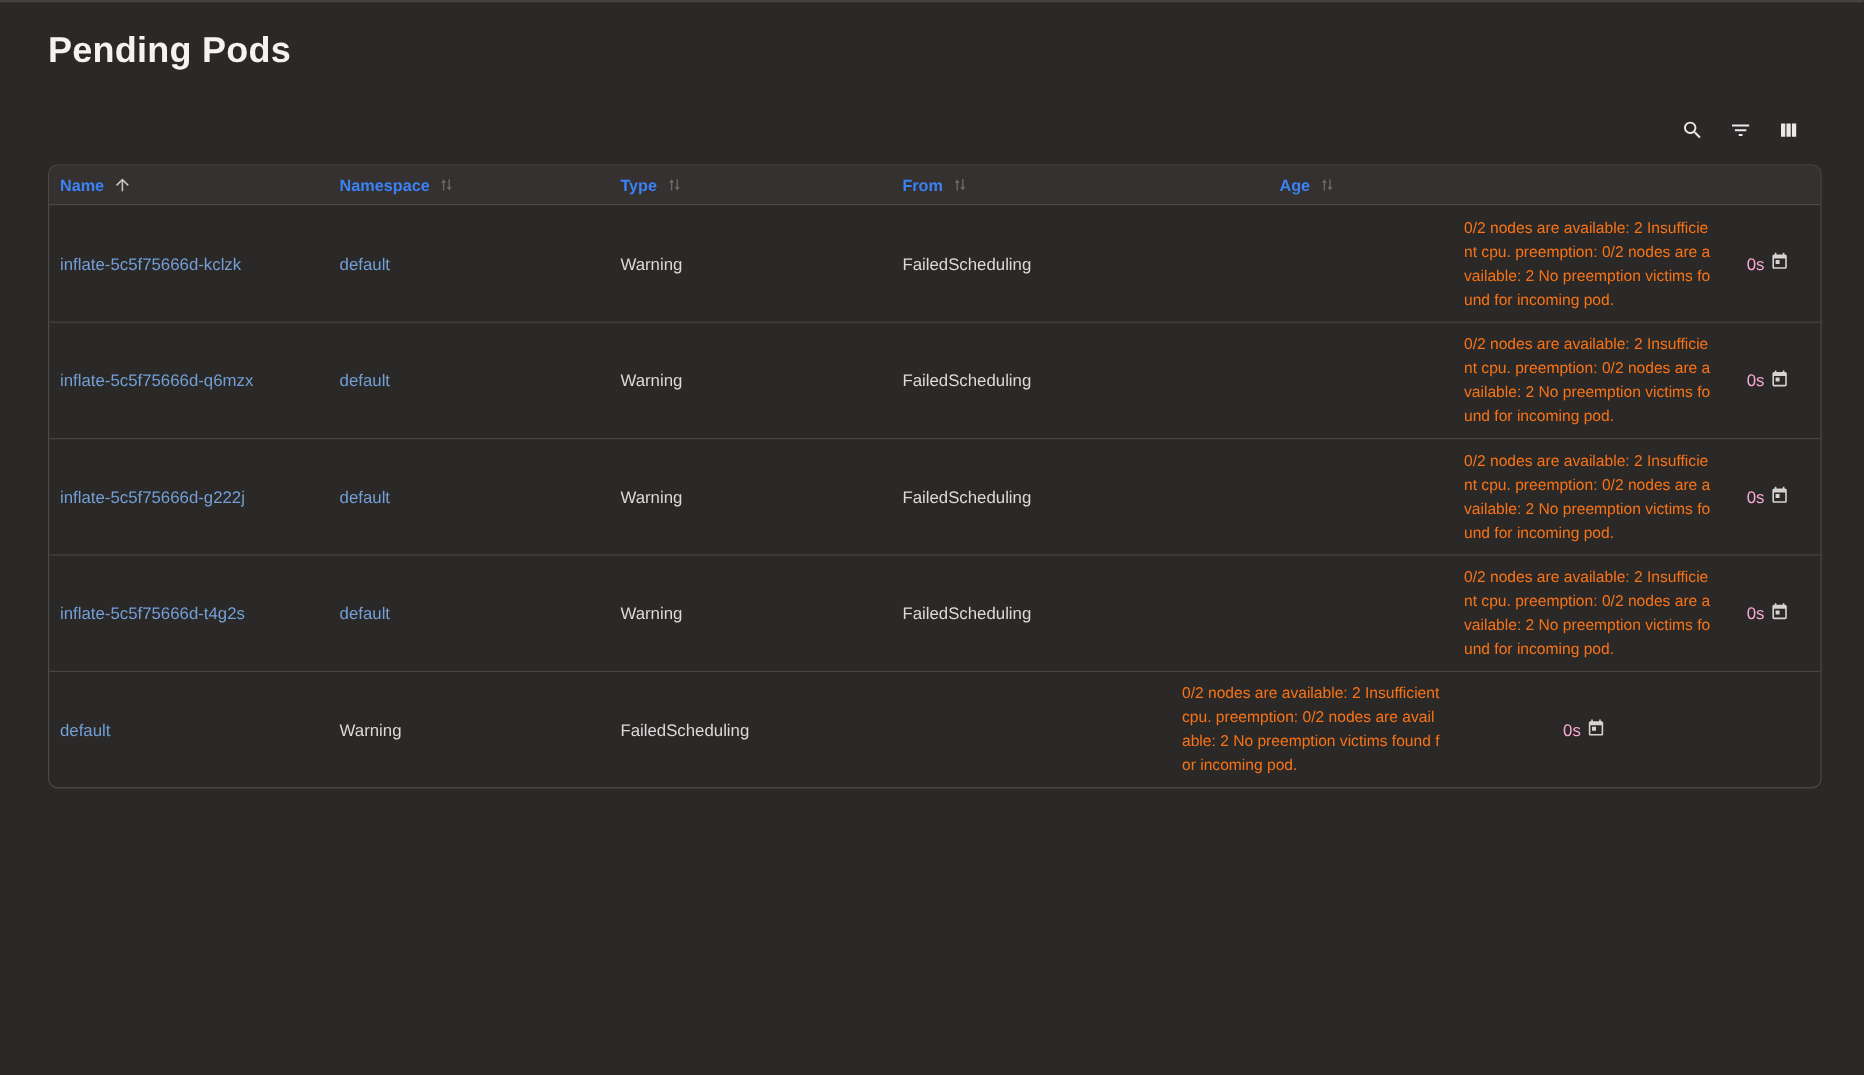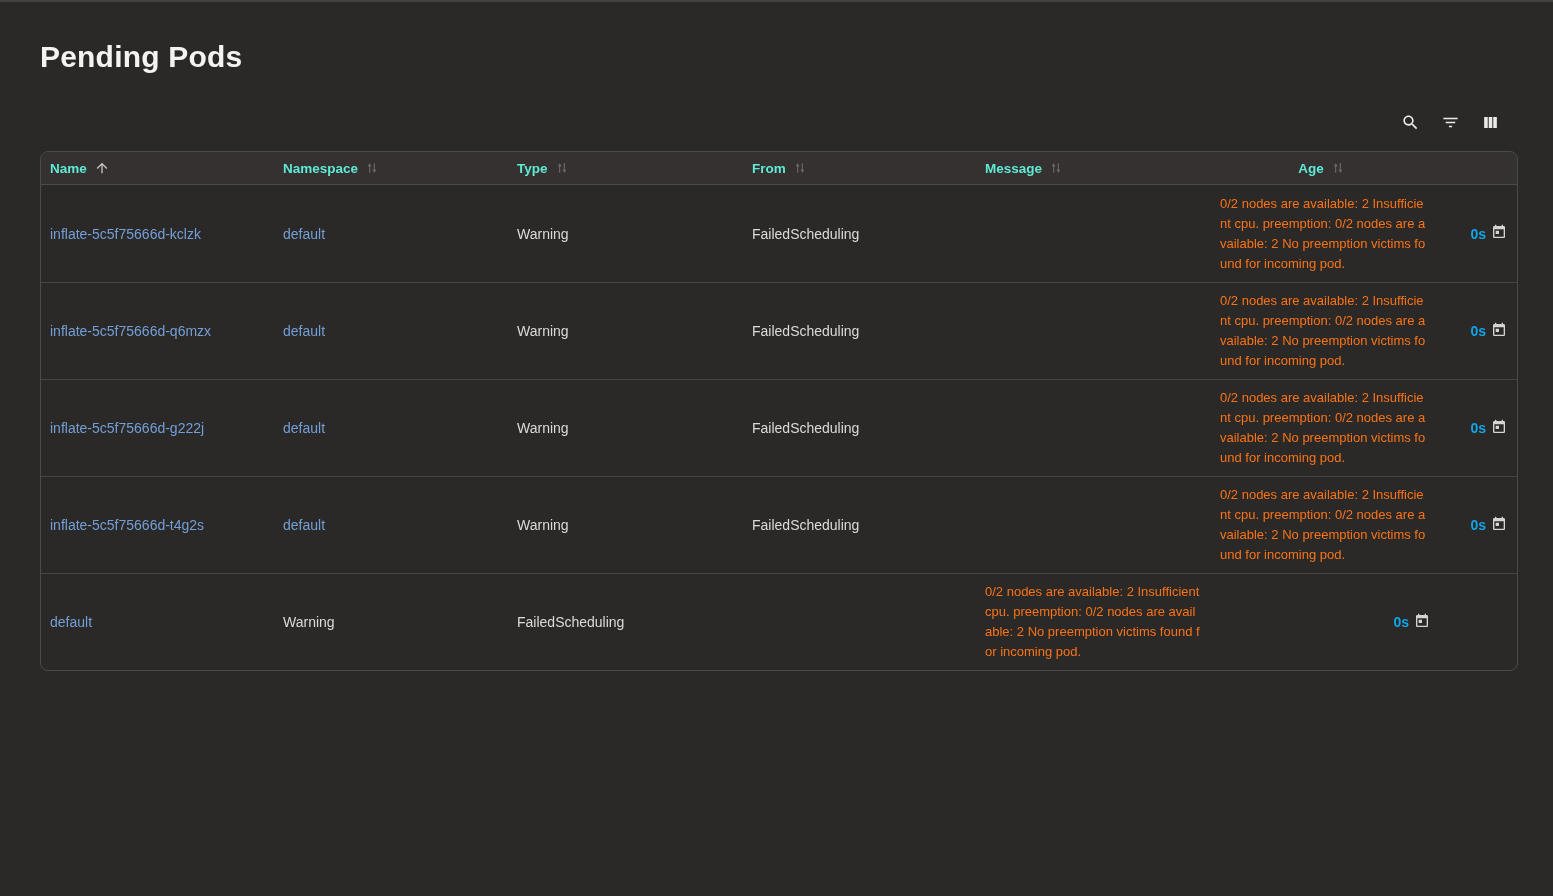--- a/index.html
+++ b/index.html
@@ -7,21 +7,21 @@
   body {
     background: #2b2928;
     font-family: "Liberation Sans", "DejaVu Sans", sans-serif;
     color: #dcdad9;
     overflow: hidden;
   }
   .top-line { height: 2px; width: 100%; background: #454342; }
   .page { padding: 0 35px 0 40px; }
 
   h1.page-title {
-    margin-top: 36px;
+    margin-top: 22px;
     font-size: 30px;
     line-height: 38px;
     font-weight: 600;
     color: #f5f3f1;
     letter-spacing: 0.2px;
   }
 
   .toolbar {
     margin-top: 36px;
     margin-right: 18px;
@@ -53,21 +53,21 @@
   .thead {
     background: #343130;
     height: 33px;
     border-bottom: 1px solid #4c4a49;
   }
   .th {
     display: flex; align-items: center;
     padding-left: 9px;
     font-size: 13.5px;
     font-weight: bold;
-    color: #5eead4;
+    color: #3b82f6;
     cursor: pointer;
     white-space: nowrap;
   }
   .th .sort-icon { margin-left: 7px; display: flex; align-items: center; }
   .sort-inactive { color: #6b6968; }
   .sort-active { color: #c6c4c2; }
   .th.col-age { justify-content: center; padding-right: 8px; padding-left: 0; }
 
   .tr { height: 97px; }
   .tr + .tr { border-top: 1px solid #474544; }
@@ -86,27 +86,26 @@
     text-align: center;
   }
   .td.col-message {
     font-size: 13px;
     line-height: 20px;
     color: #f97316;
     padding-right: 10px;
     word-break: break-all;
   }
   .td.col-age {
-    justify-content: flex-end;
+    justify-content: center;
     padding-right: 10px;
     padding-left: 0;
     gap: 5px;
-    color: #0ea5e9;
+    color: #f9a8d4;
     white-space: nowrap;
-    font-weight: bold;
   }
   .td.col-age svg { color: #d6d4d2; }
 </style>
 </head>
 <body>
 
 <div class="top-line"></div>
 
 <div class="page">
 
@@ -163,28 +162,20 @@
         </span>
       </div>
       <div class="th">
         <span>From</span>
         <span class="sort-icon sort-inactive">
           <svg width="14" height="14" viewBox="0 0 24 24">
               <path fill="currentColor" d="M8 4L4.5 9h2.5v11h2V9h2.5L8 4zm8 16l3.5-5H17V4h-2v11h-2.5L16 20z"></path>
             </svg>
         </span>
       </div>
-      <div class="th">
-        <span>Message</span>
-        <span class="sort-icon sort-inactive">
-          <svg width="14" height="14" viewBox="0 0 24 24">
-              <path fill="currentColor" d="M8 4L4.5 9h2.5v11h2V9h2.5L8 4zm8 16l3.5-5H17V4h-2v11h-2.5L16 20z"></path>
-            </svg>
-        </span>
-      </div>
       <div class="th col-age">
         <span>Age</span>
         <span class="sort-icon sort-inactive">
           <svg width="14" height="14" viewBox="0 0 24 24">
               <path fill="currentColor" d="M8 4L4.5 9h2.5v11h2V9h2.5L8 4zm8 16l3.5-5H17V4h-2v11h-2.5L16 20z"></path>
             </svg>
         </span>
       </div>
     </div>
 

